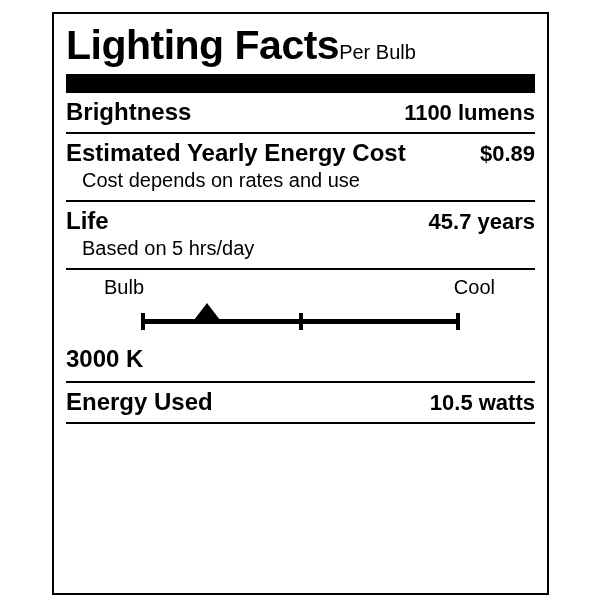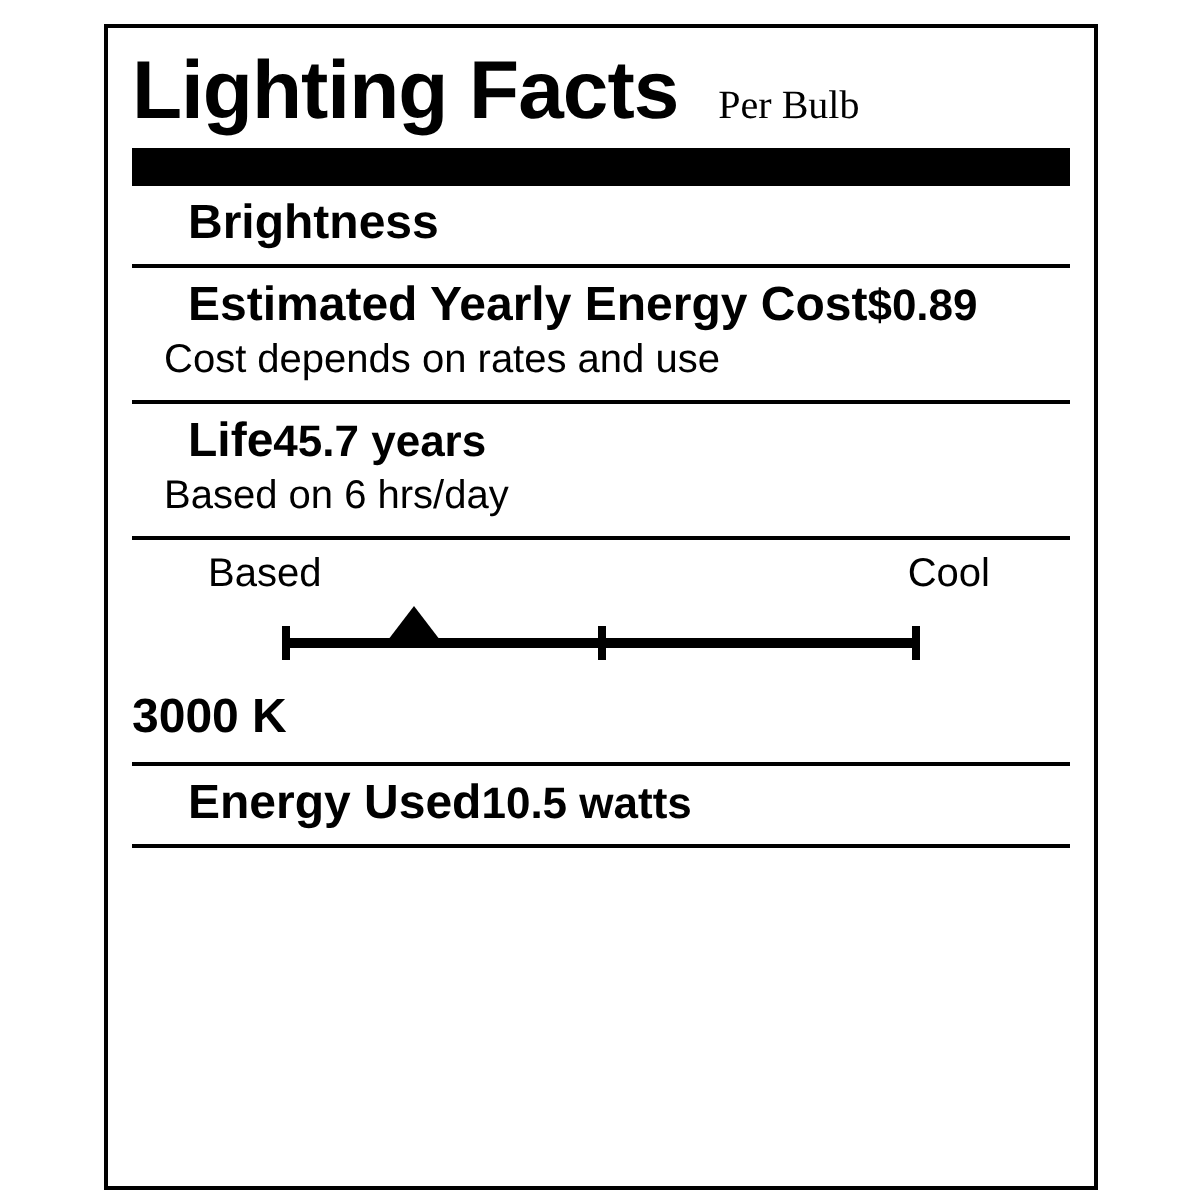--- a/index.html
+++ b/index.html
@@ -37,41 +37,40 @@
     padding: 0 2px;
   }
   .title-main {
     font-size: 41px;
     font-weight: bold;
     letter-spacing: -0.5px;
     line-height: 46px;
   }
   .title-sub {
     font-size: 20px;
-    margin-left: 20px;
+    margin-left: 0;
     line-height: 24px;
-    font-family: Liberation Serif, serif;
   }
   .black-bar {
     height: 19px;
     background: #000000;
     margin: 6px 2px 0 2px;
   }
   .rule {
     height: 2px;
     background: #000000;
     margin: 0 2px;
   }
   .section {
     padding: 0 2px;
   }
   .line {
     display: flex;
+    justify-content: space-between;
     align-items: baseline;
-    margin-left: 28px;
   }
   .key {
     font-size: 24px;
     font-weight: bold;
   }
   .val {
     font-size: 22px;
     font-weight: bold;
   }
   .sub {
@@ -140,48 +139,49 @@
     <div class="title-row">
       <span class="title-main">Lighting Facts</span>
       <span class="title-sub">Per Bulb</span>
     </div>
 
     <div class="black-bar"></div>
 
     <div class="section pad-row">
       <div class="line">
         <span class="key">Brightness</span>
+        <span class="val">1100 lumens</span>
       </div>
     </div>
 
     <div class="rule"></div>
 
     <div class="section pad-row">
       <div class="line">
         <span class="key">Estimated Yearly Energy Cost</span>
         <span class="val">$0.89</span>
       </div>
       <div class="sub sub-line">Cost depends on rates and use</div>
     </div>
 
     <div class="rule"></div>
 
     <div class="section pad-row">
       <div class="line">
         <span class="key">Life</span>
         <span class="val">45.7 years</span>
       </div>
-      <div class="sub sub-line">Based on 6 hrs/day</div>
+      <div class="sub sub-line">Based on 5 hrs/day</div>
     </div>
 
     <div class="rule"></div>
 
     <div class="section appearance-block">
       <div class="warm-cool">
-        <span>Based</span>
+        <span>Bulb</span>
         <span>Cool</span>
       </div>
       <div class="scale-wrap">
         <div class="scale-bar"></div>
         <div class="tick tick-left"></div>
         <div class="tick tick-mid"></div>
         <div class="tick tick-right"></div>
         <div class="marker"></div>
       </div>
       <div class="kelvin">3000 K</div>

